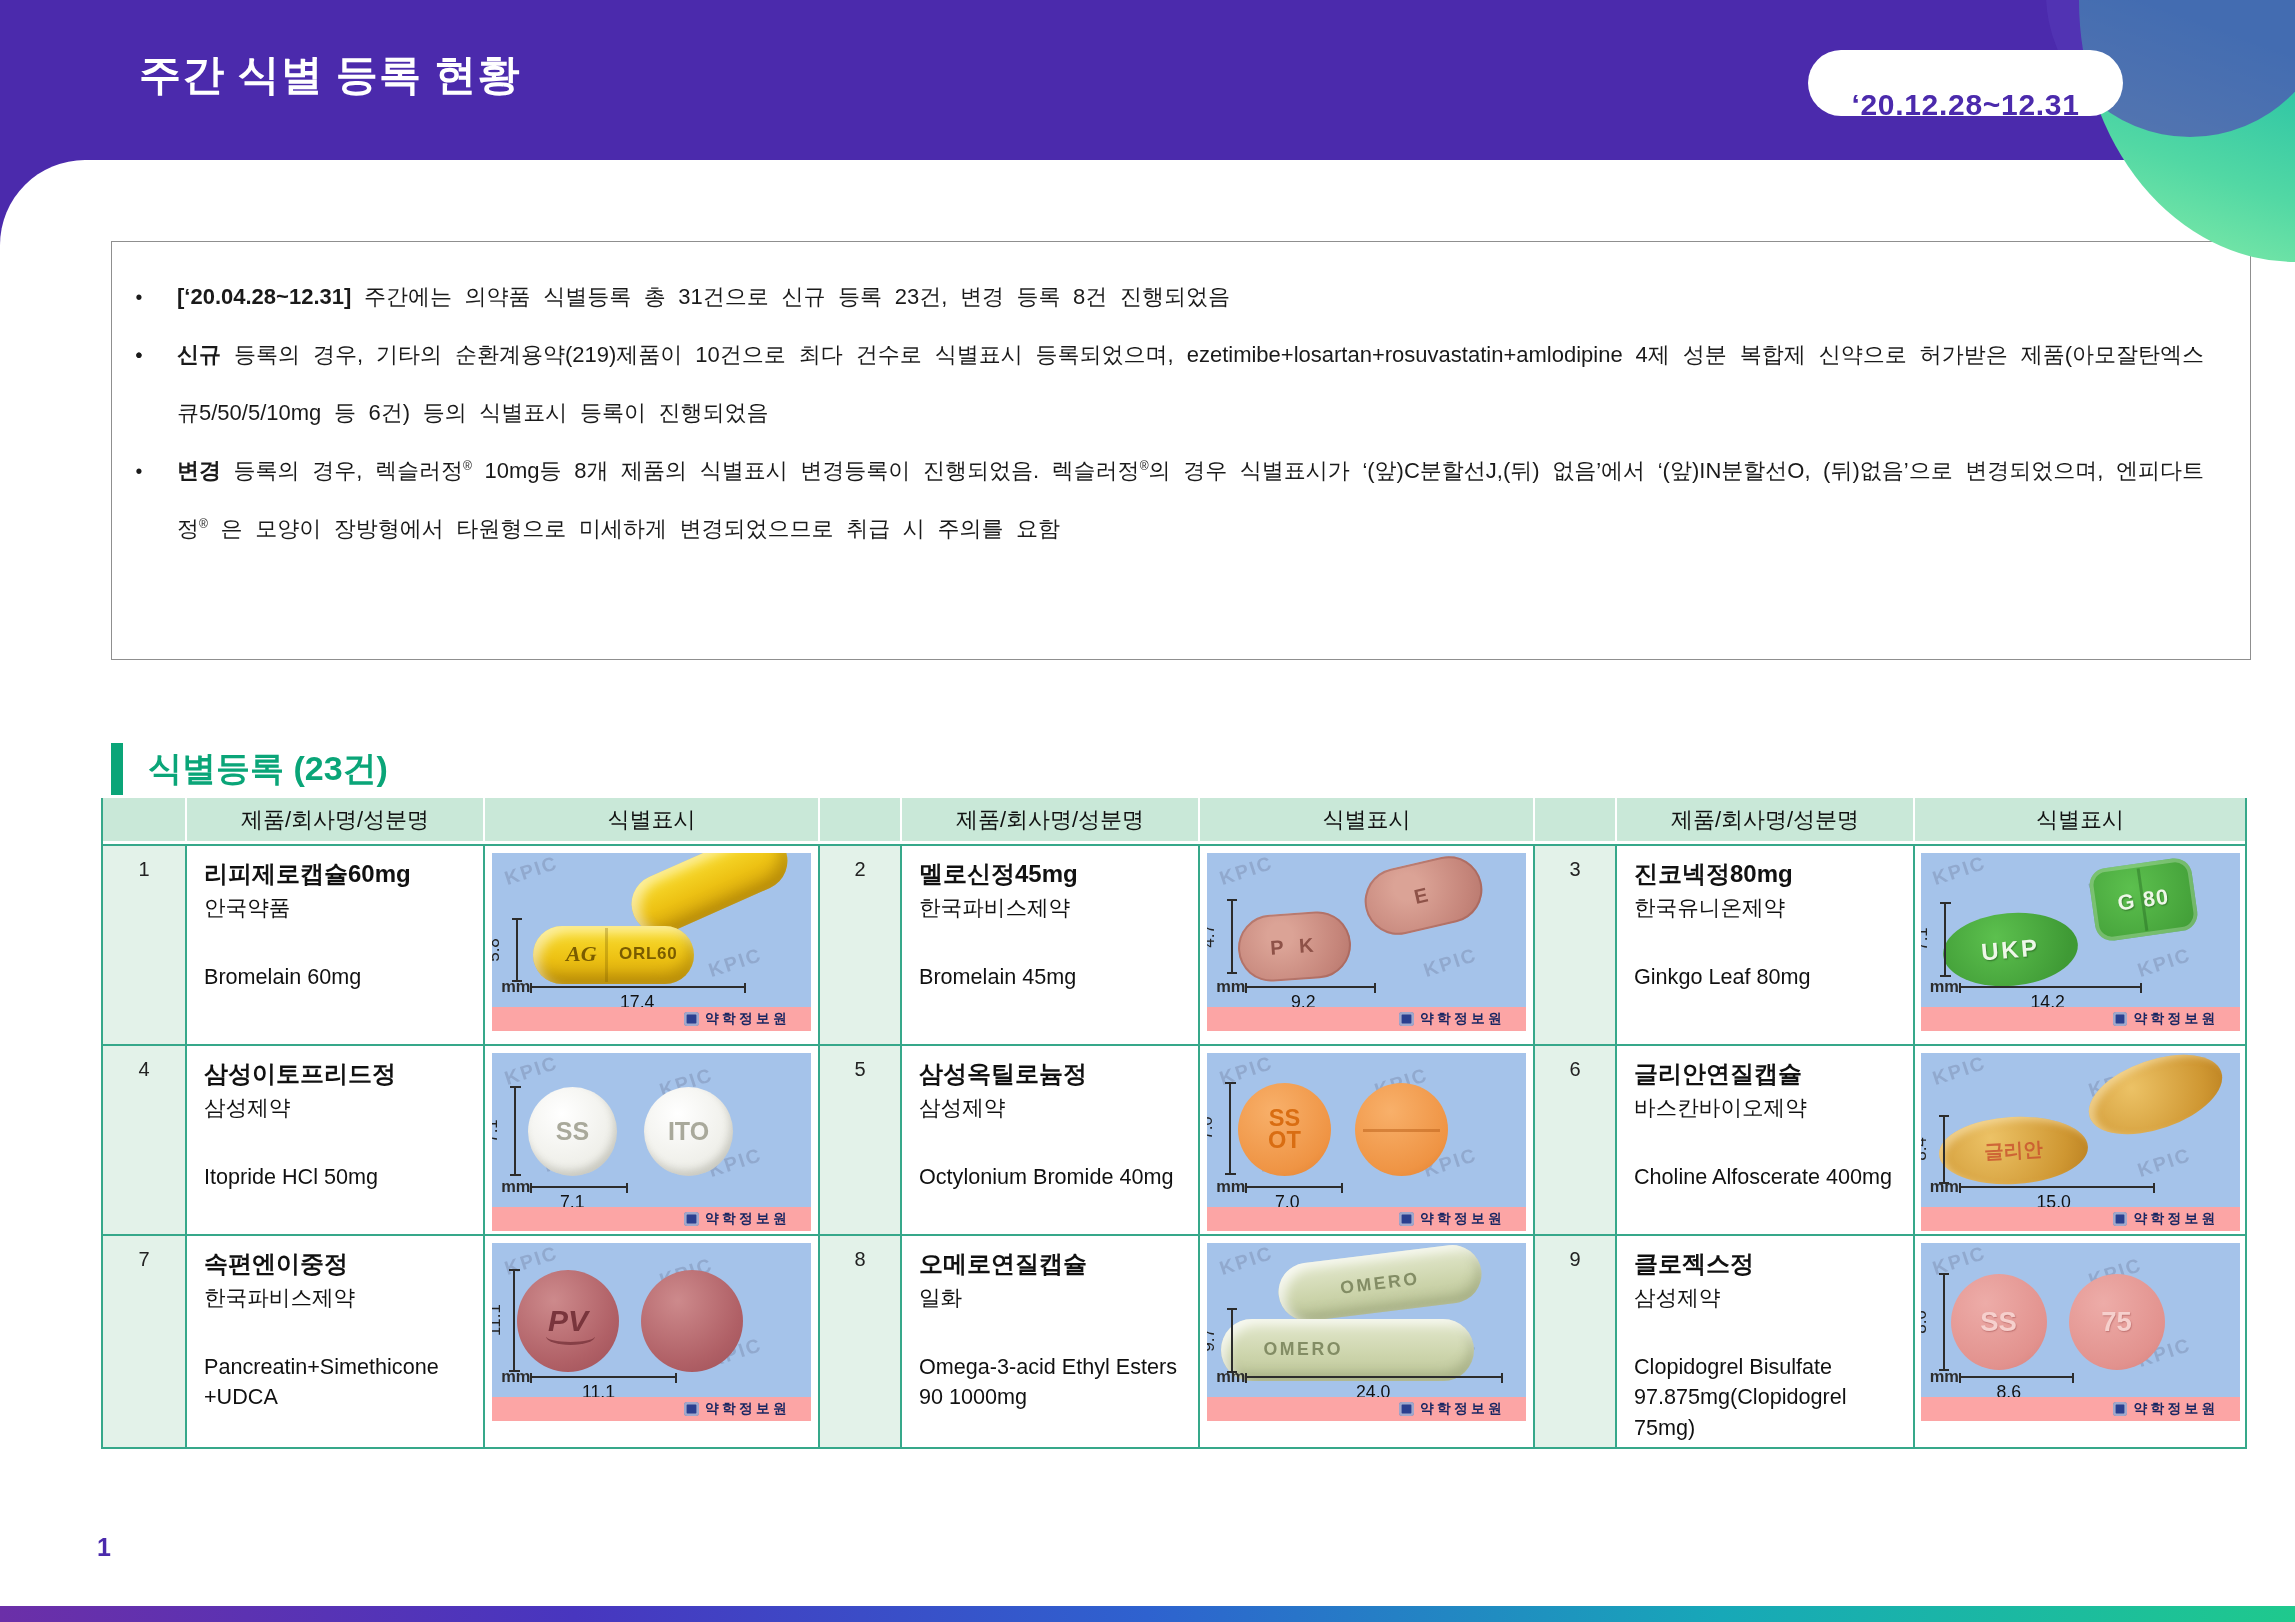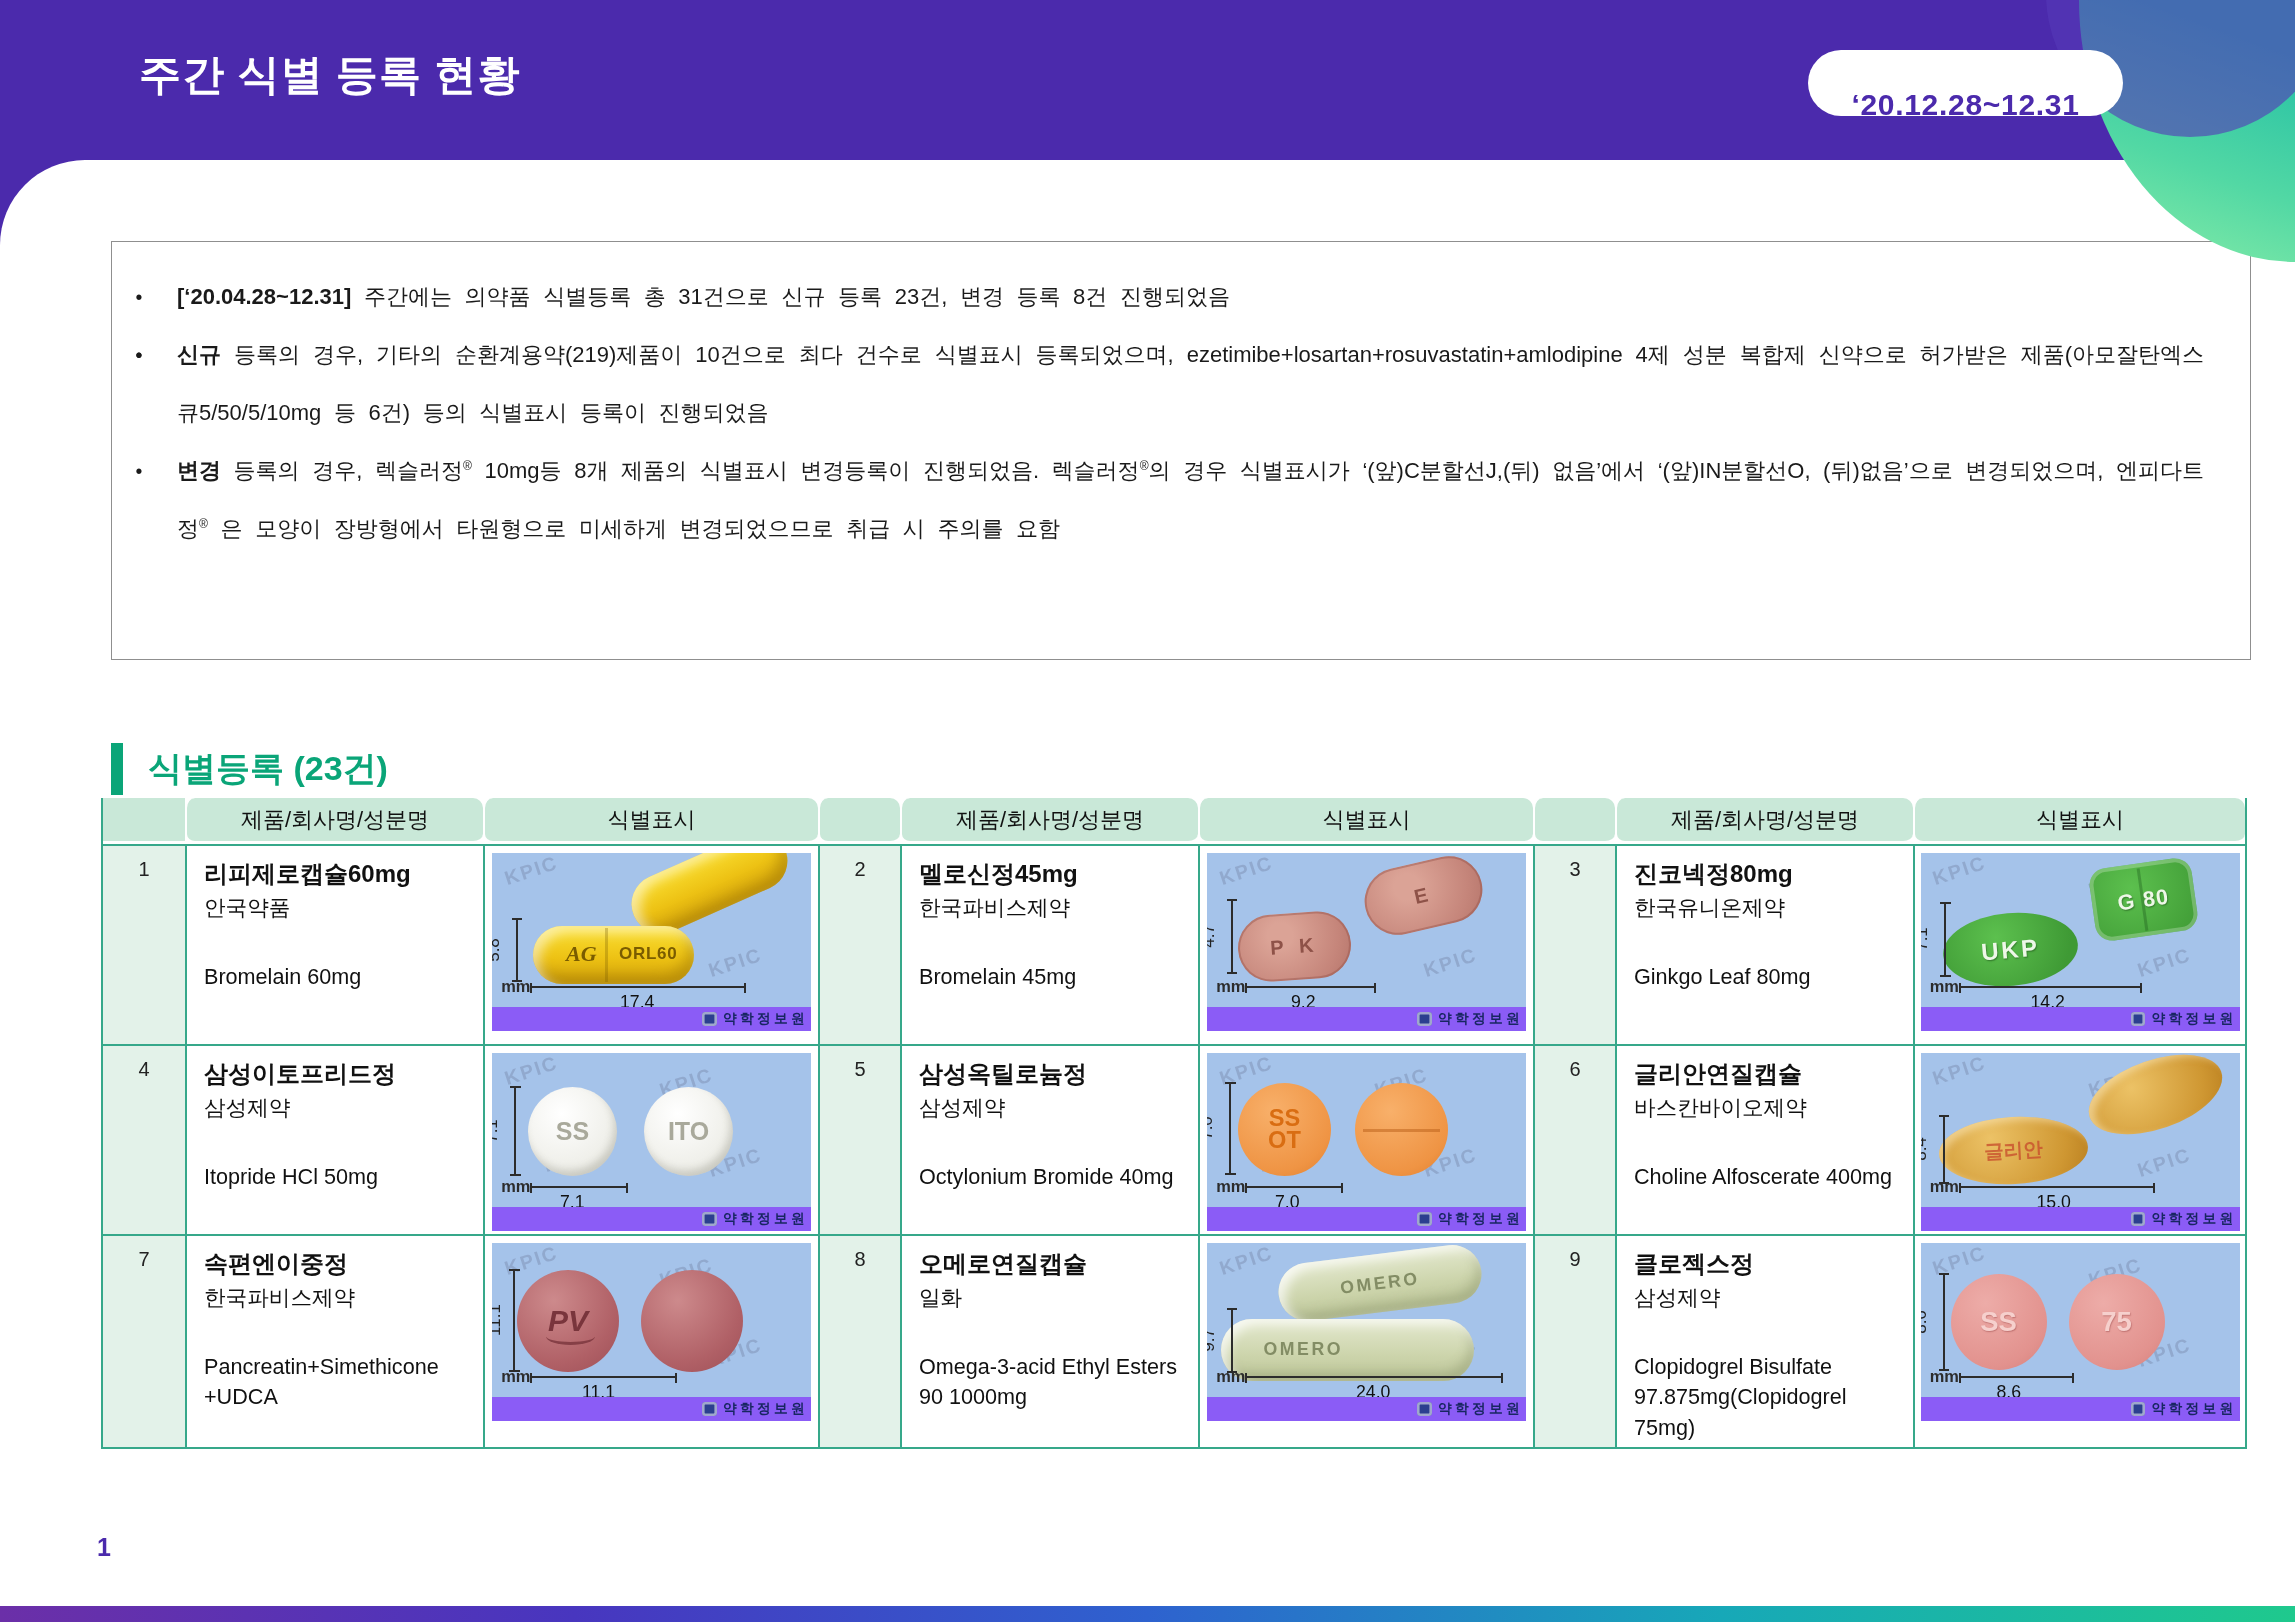--- a/index.html
+++ b/index.html
@@ -37,33 +37,33 @@
   .sectitle{position:absolute;left:148px;top:746px;font-size:34px;font-weight:700;color:#0aa578;z-index:2;}
 
   
   .idtable{position:absolute;left:101px;top:798px;display:grid;z-index:2;background:#fff;
            grid-template-columns:82px 298px 335px 82px 298px 335px 82px 298px 332px;
            grid-template-rows:46px 200px 190px 213px;
            border:2px solid #36a88a;border-top:none;box-sizing:content-box;}
   .c{box-sizing:border-box;overflow:hidden;}
   .hcell{background:#c9e8d8;display:flex;align-items:center;justify-content:center;
          font-size:22px;color:#111;border-bottom:3.3px solid #fff;}
-  .hcell.sep{border-left:2.6px solid #fff;border-radius:10px;}
+  .hcell.sep{border-left:2.6px solid #fff;}
   .dcell{border-top:2px solid #36a88a;}
   .dcell.sep{border-left:2px solid #36a88a;}
   .num{background:#e3f2e9;text-align:center;padding-top:11.8px;font-size:20px;color:#222;}
   .info{padding:10.5px 11.8px 0 17px;font-size:21.6px;line-height:1.42;color:#111;background:#fff;}
   .pname{font-size:24px;font-weight:700;}
   .pcomp{margin-top:2.6px;}
   .ping{margin-top:38px;}
 
   
   .panel{position:relative;width:319px;height:178px;margin:6.5px auto 0;background:#a5c3ea;overflow:hidden;}
-  .src{position:absolute;left:0;right:0;bottom:0;height:23.6px;background:#8b5cf6;display:flex;
-       align-items:center;justify-content:flex-end;gap:6.5px;padding-right:3px;}
+  .src{position:absolute;left:0;right:0;bottom:0;height:23.6px;background:#fca5a5;display:flex;
+       align-items:center;justify-content:flex-end;gap:6.5px;padding-right:21px;}
   .srcl{width:14.4px;height:14.4px;border-radius:3.3px;background:#2b3f8f;
         box-shadow:inset 0 0 0 2.6px rgba(255,255,255,.55);}
   .srct{font-size:13.7px;font-weight:700;color:#182662;letter-spacing:3.3px;}
   .wm{position:absolute;color:rgba(115,130,165,.4);font-size:19.6px;font-weight:700;letter-spacing:2px;
       transform:rotate(-18deg);}
   .wm1{left:11.8px;top:6.5px}.wm2{left:167px;top:18.3px}.wm3{left:51px;top:93px}.wm4{left:216px;top:98px}
 
   .vr{position:absolute;width:10.5px;}
   .vr i{position:absolute;left:50%;top:0;bottom:0;width:2px;margin-left:-1.3px;background:#2c2c2c;}
   .vr::before,.vr::after{content:"";position:absolute;left:0;right:0;height:2px;background:#2c2c2c;}

